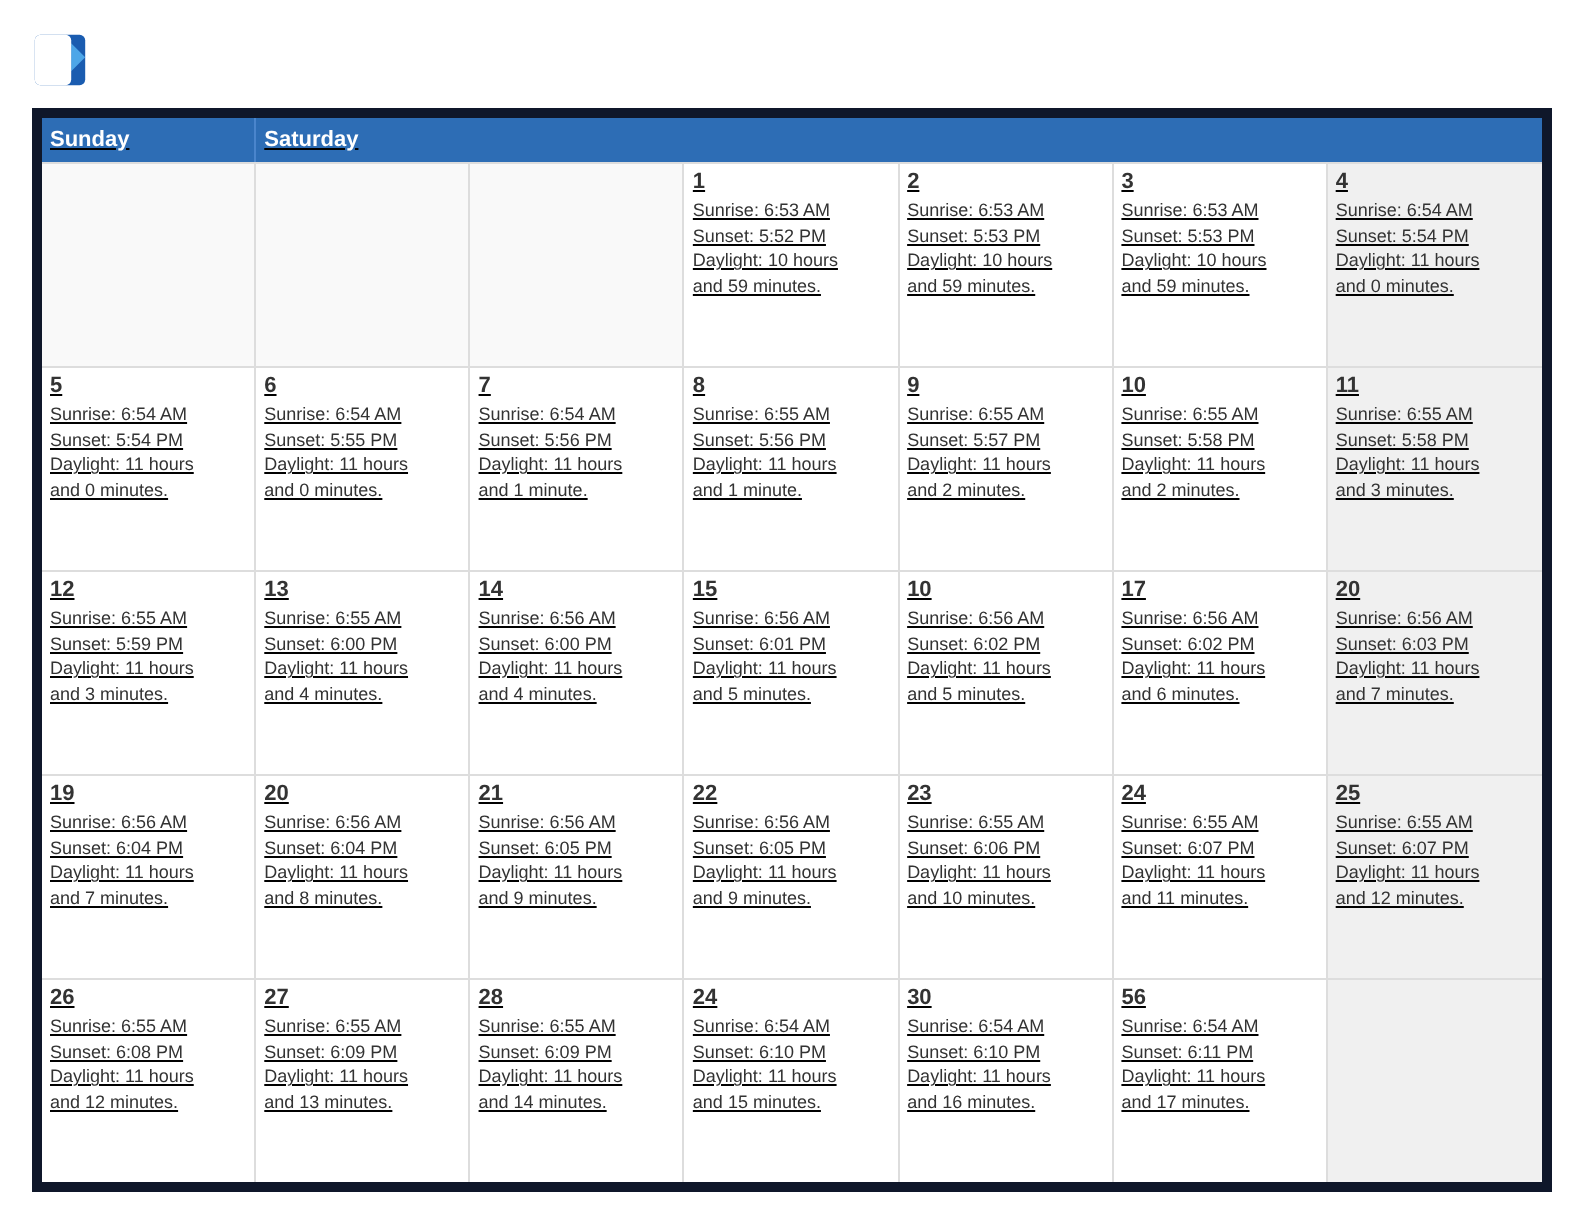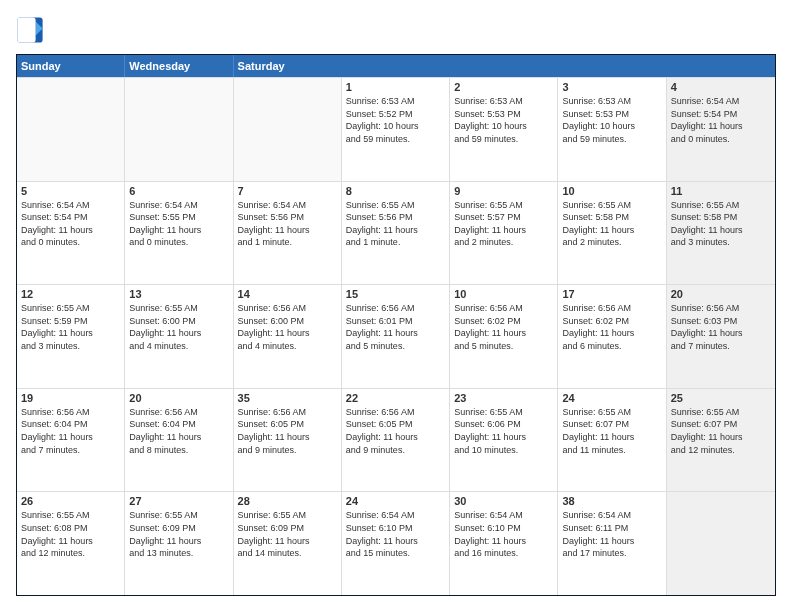--- a/index.html
+++ b/index.html
@@ -50,21 +50,22 @@
       font-weight: normal;
     }
     .subtitle {
       font-size: 14px;
       color: #555;
     }
     .calendar {
       flex: 1;
       display: flex;
       flex-direction: column;
-      border: 1px solid #0f172a;
+      border: 5px solid #0f172a;
+      text-decoration: underline;
     }
     .cal-header {
       display: grid;
       grid-template-columns: repeat(7, 1fr);
       background: #2d6db5;
     }
     .cal-header-cell {
       color: #fff;
       font-size: 11px;
       font-weight: bold;
@@ -125,21 +126,20 @@
     </div>
     <div class="title-block">
       <div class="month-title"></div>
       <div class="subtitle"></div>
     </div>
   </div>
 
   <div class="calendar">
     <div class="cal-header">
     <div class="cal-header-cell">Sunday</div>
-        <div class="cal-header-cell">Wednesday</div>
         <div class="cal-header-cell">Saturday</div>
       </div>
     <div class="cal-body">
     <div class="cal-row">
           <div class="cal-cell empty"></div>
           <div class="cal-cell empty"></div>
           <div class="cal-cell empty"></div>
           <div class="cal-cell">
             <div class="day-num">1</div>
             <div class="cell-text" style="white-space: pre-line;">Sunrise: 6:53 AM
@@ -280,21 +280,21 @@
 and 7 minutes.</div>
           </div>
           <div class="cal-cell">
             <div class="day-num">20</div>
             <div class="cell-text" style="white-space: pre-line;">Sunrise: 6:56 AM
 Sunset: 6:04 PM
 Daylight: 11 hours
 and 8 minutes.</div>
           </div>
           <div class="cal-cell">
-            <div class="day-num">35</div>
+            <div class="day-num">21</div>
             <div class="cell-text" style="white-space: pre-line;">Sunrise: 6:56 AM
 Sunset: 6:05 PM
 Daylight: 11 hours
 and 9 minutes.</div>
           </div>
           <div class="cal-cell">
             <div class="day-num">22</div>
             <div class="cell-text" style="white-space: pre-line;">Sunrise: 6:56 AM
 Sunset: 6:05 PM
 Daylight: 11 hours
@@ -352,21 +352,21 @@
 and 15 minutes.</div>
           </div>
           <div class="cal-cell">
             <div class="day-num">30</div>
             <div class="cell-text" style="white-space: pre-line;">Sunrise: 6:54 AM
 Sunset: 6:10 PM
 Daylight: 11 hours
 and 16 minutes.</div>
           </div>
           <div class="cal-cell">
-            <div class="day-num">38</div>
+            <div class="day-num">56</div>
             <div class="cell-text" style="white-space: pre-line;">Sunrise: 6:54 AM
 Sunset: 6:11 PM
 Daylight: 11 hours
 and 17 minutes.</div>
           </div>
           <div class="cal-cell empty shaded"></div>
         </div>
       </div>
   </div>
 </div>

